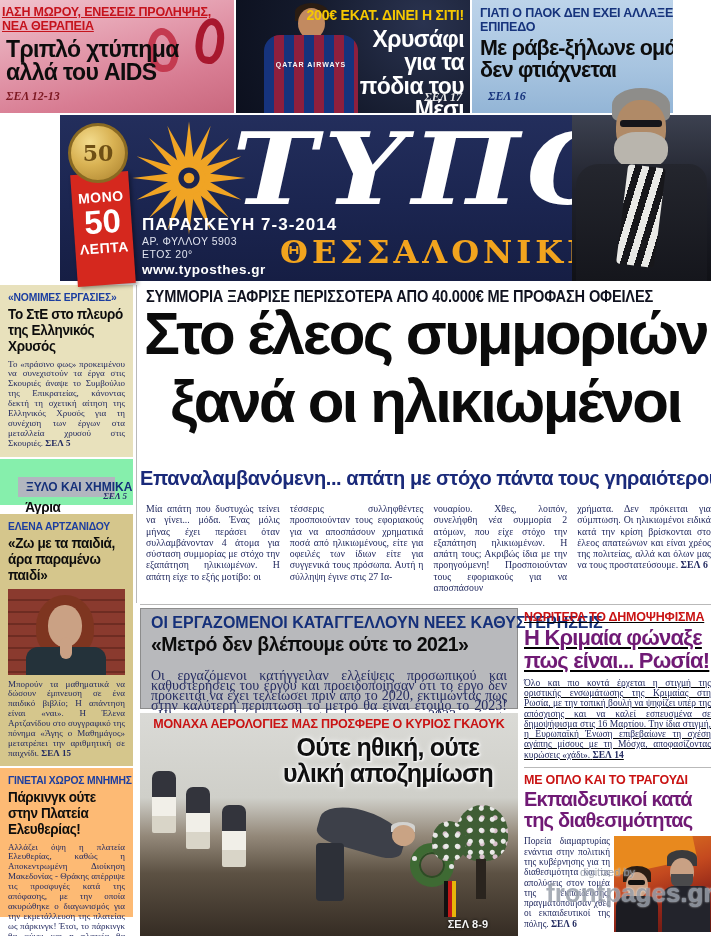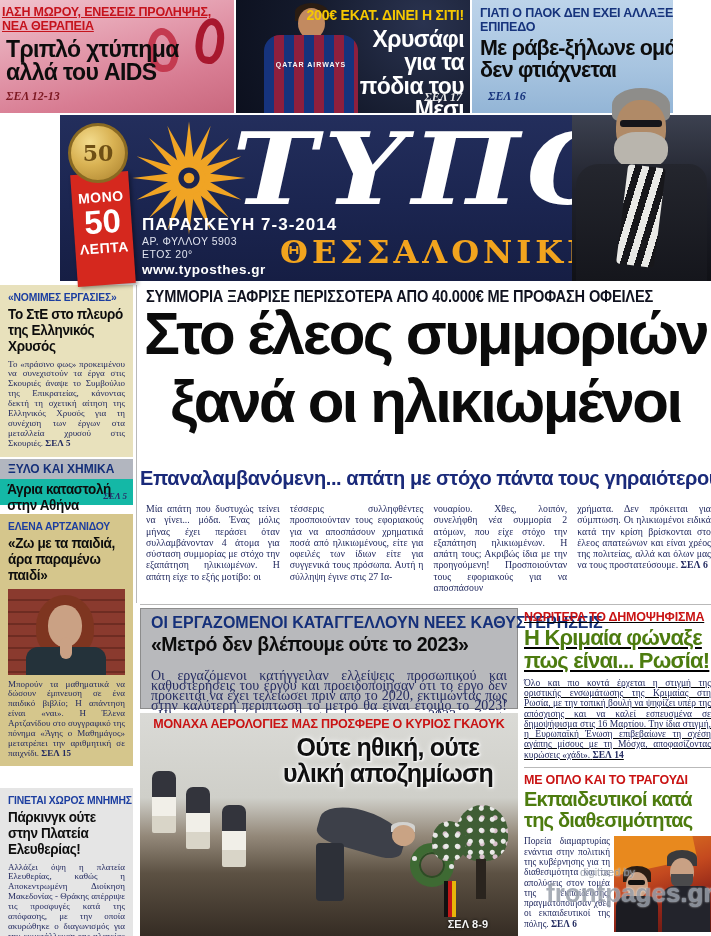--- a/index.html
+++ b/index.html
@@ -87,23 +87,23 @@
     font-weight:bold; color:#1a2a7a; letter-spacing:-0.4px; white-space:nowrap; }
   #lead-body { left:146px; top:503px; width:565px; display:flex; gap:10px; }
   #lead-body .col { flex:1; }
   .body-txt { font-family:"Liberation Serif",serif; font-size:9.8px; line-height:11.3px;
     color:#222a60; text-align:justify; }
   .pg { font-weight:bold; color:#222a60; font-family:"Liberation Serif",serif; }
 
   
   .sb { position:absolute; left:0; width:133px; padding:6px 8px; }
   #sb1 { top:285px; height:172px; background:#e8e1bc; }
-  #sb2 { top:459px; height:46px; background:#14b8a6; padding:0; }
+  #sb2 { top:459px; height:46px; background:#86efac; padding:18px; }
   #sb3 { top:514px; height:252px; background:#d5c68c; }
-  #sb4 { top:768px; height:149px; background:#e5e5e5;margin-top:20px; }
+  #sb4 { top:768px; height:149px; background:#fdba74; }
   .sb-kick { font-size:11.5px; font-weight:bold; color:#1c3ea0; letter-spacing:-0.2px;
     white-space:nowrap; transform:scaleX(.9); transform-origin:0 50%; }
   .sb-head { font-size:15px; font-weight:800; color:#0d0d0d; line-height:1.08;
     letter-spacing:-0.4px; margin-top:3px; transform:scaleX(.9); transform-origin:0 0; width:111%; }
   .sb-body { font-family:"Liberation Serif",serif; font-size:9px; line-height:9.9px;
     color:#232a60; text-align:justify; margin-top:5px; }
   #sb2 .bar { background:#b2b6bf; padding:3px 8px; font-size:12px; font-weight:bold;
     color:#15307a; white-space:nowrap; }
   #sb2 .h { padding:2px 8px 0; font-size:15px; font-weight:800; color:#0d0d0d;
     line-height:1.05; letter-spacing:-0.4px; transform:scaleX(.9); transform-origin:0 0; width:122%; }
@@ -157,21 +157,21 @@
     font-weight:800; color:#c91313; letter-spacing:-0.2px; white-space:nowrap; }
   #gauck .h { position:absolute; right:4px; top:21px; width:252px; text-align:center;
     font-size:25px; font-weight:800; color:#101010; line-height:1.04; letter-spacing:-0.8px;
     text-shadow:0 0 3px #fff,0 0 6px #fff,1px 1px 2px #fff; }
   #gauck .p { position:absolute; right:30px; bottom:6px; color:#f3f3f3; font-weight:bold;
     font-size:11px; text-shadow:0 0 3px #000; }
 
   
   .rc-kick { font-size:12.5px; font-weight:800; color:#c91313; white-space:nowrap;
     letter-spacing:-0.2px; }
-  .rc-head { font-weight:800; color:#4d7c0f; line-height:1.06; letter-spacing:-0.8px; }
+  .rc-head { font-weight:800; color:#701a75; line-height:1.06; letter-spacing:-0.8px; }
   #crimea { left:524px; top:610px; width:187px;text-decoration:underline; }
   #crimea .rc-head { font-size:22px; margin-top:2px; }
   #crimea .body-txt { font-size:9.5px; line-height:10.3px; margin-top:5px; }
   #teachers { left:524px; top:773px; width:187px; }
   #teachers .rc-head { font-size:20px; margin-top:2px; }
   #teachers .row { display:flex; gap:4px; margin-top:5px; }
   #teachers .body-txt { width:86px; font-size:9.3px; line-height:10.3px; }
   #protest-photo { width:97px; height:96px; position:relative; overflow:hidden;
     background:linear-gradient(160deg,#e2801f 0%,#c4491f 42%,#8e2418 70%,#5e1710 100%); }
   .pr-flag { position:absolute; left:-10px; top:-8px; width:90px; height:40px;
@@ -336,21 +336,21 @@
     <div class="sb-body">
       <span>Αλλάζει όψη η πλατεία Ελευθερίας, καθώς η Αποκεντρωμένη Διοίκηση Μακεδονίας - Θράκης απέρριψε τις προσφυγές κατά της απόφασης, με την οποία ακυρώθηκε ο διαγωνισμός για την εκμετάλλευση της πλατείας ως πάρκινγκ! Έτσι, το πάρκινγκ θα φύγει και η πλατεία θα μετατραπεί σε χώρο ιστορικής μνήμης.</span>
       
     </div>
   </div>
 
   <div class="abs hline" style="left:140px; top:604px; width:571px;"></div>
 
   <div id="metro" class="abs">
     <div class="k">ΟΙ ΕΡΓΑΖΟΜΕΝΟΙ ΚΑΤΑΓΓΕΛΛΟΥΝ ΝΕΕΣ ΚΑΘΥΣΤΕΡΗΣΕΙΣ</div>
-    <div class="h">«Μετρό δεν βλέπουμε ούτε το 2023»</div>
+    <div class="h">«Μετρό δεν βλέπουμε ούτε το 2021»</div>
     <div class="b">
       <span>Οι εργαζόμενοι κατήγγειλαν ελλείψεις προσωπικού και καθυστερήσεις του έργου και προειδοποίησαν ότι το έργο δεν πρόκειται να έχει τελειώσει πριν από το 2020, εκτιμώντας πως στην καλύτερη περίπτωση το μετρό θα είναι έτοιμο το 2023! «Η πραγματική όμως εκτίμηση για μας είναι το 2023», τόνισε ο πρόεδρος εργαζομένων Χ. Κυπριανίδης.</span>
       <span class="pg">ΣΕΛ 4</span>
     </div>
   </div>
 
   <div id="gauck" class="abs">
     <div class="ev" style="left:12px; top:58px;"></div>
     <div class="ev" style="left:46px; top:74px;"></div>
     <div class="ev" style="left:82px; top:92px;"></div>

